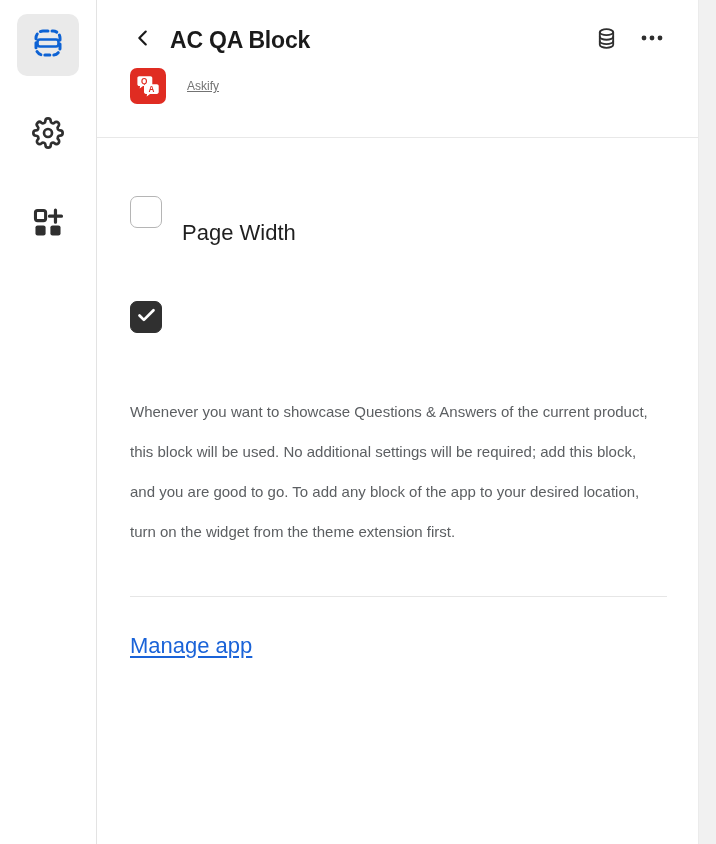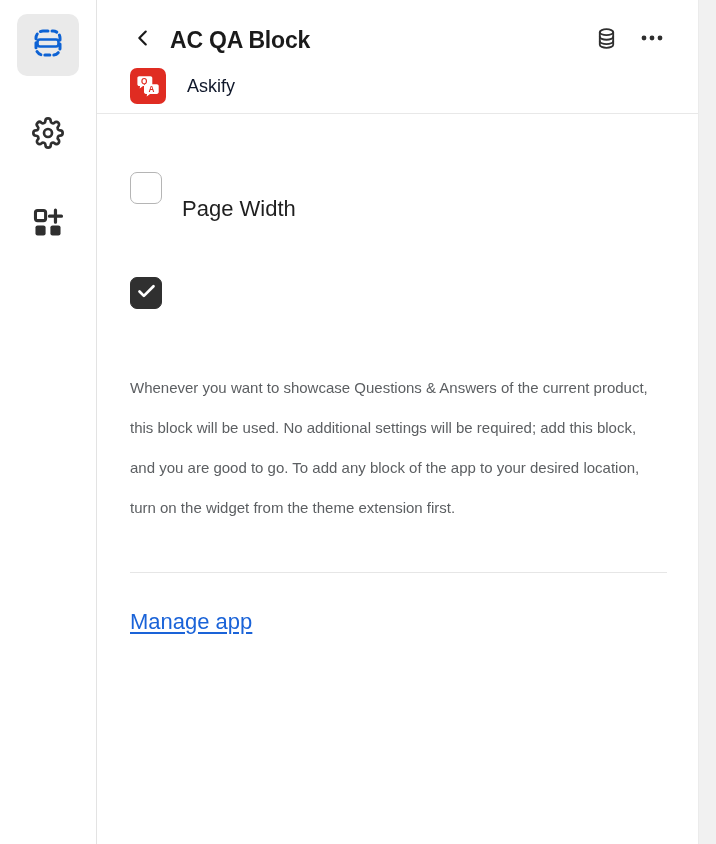--- a/index.html
+++ b/index.html
@@ -74,21 +74,21 @@
     width: 601px;
     height: 844px;
     box-sizing: border-box;
   }
 
   
   .hdr {
     position: relative;
     padding: 0 33px 0 33px;
     border-bottom: 1px solid #e8e8e8;
-    height: 114px;
+    height: 138px;
     box-sizing: border-box;
   }
   .hdr-row1 {
     display: flex;
     align-items: center;
     height: 66px;
     padding-top: 14px;
     box-sizing: border-box;
   }
   .back-btn {
@@ -132,24 +132,25 @@
     width: 36px;
     height: 36px;
     border-radius: 7px;
     background: #e02c22;
     flex: 0 0 auto;
     display: flex;
     align-items: center;
     justify-content: center;
   }
   .app-name {
-    font-size: 18px;
-    color: #0f172a;
+    font-size: 12px;
+    color: #737373;
     margin-left: 21px;
     white-space: nowrap;
+    text-decoration: underline;
   }
 
   
   .body {
     padding: 40px 33px 0 33px;
   }
   .check-row {
     display: flex;
     align-items: center;
     margin-bottom: 55px;

